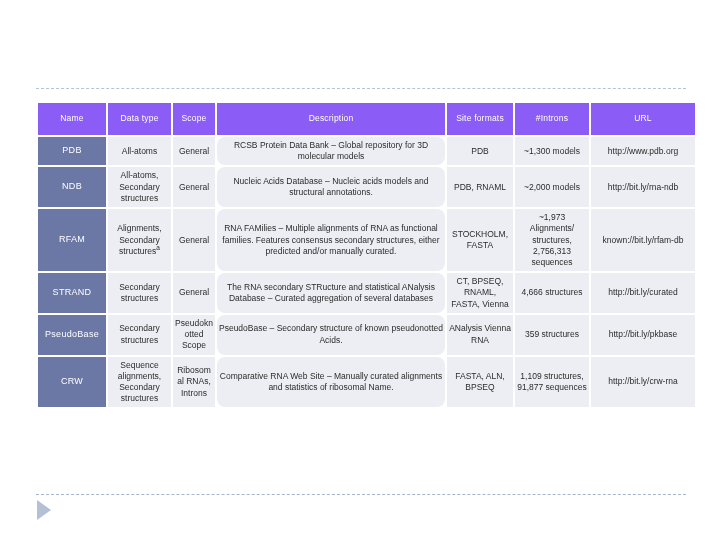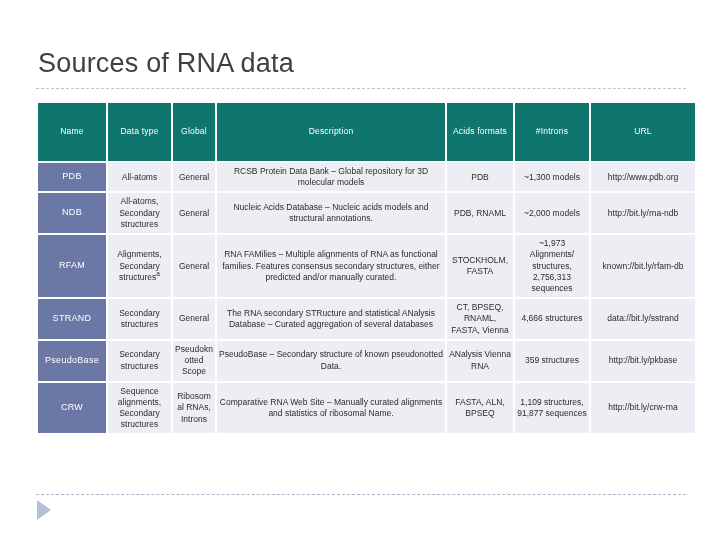--- a/index.html
+++ b/index.html
@@ -59,40 +59,41 @@
     padding: 3px 2px;
     vertical-align: middle;
     text-align: center;
     font-size: 8.5px;
     line-height: 1.32;
     color: #2b2b2b;
     word-wrap: break-word;
     overflow-wrap: break-word;
   }
   table.rna-table thead th {
-    background: #0f766e;
+    background: #8b5cf6;
     color: #ffffff;
     font-weight: normal;
     font-size: 8.5px;
     height: 16px;
-    padding: 21px 2px;
+    padding: 8px 2px;
     letter-spacing: 0.2px;
   }
   table.rna-table tbody td {
     background: #eceef3;
   }
   table.rna-table tbody td.name-cell {
     background: #6b78a6;
     color: #ffffff;
     font-size: 9px;
     letter-spacing: 0.3px;
   }
   td.desc-cell {
     padding-left: 5px;
     padding-right: 5px;
+    border-radius: 8px;
   }
   td.url-cell {
     font-size: 8.5px;
     color: #2b2b2b;
   }
   sup.note {
     font-size: 6.5px;
     vertical-align: super;
     line-height: 0;
   }
@@ -124,42 +125,41 @@
     border-top: 10px solid transparent;
     border-bottom: 10px solid transparent;
     border-left: 14px solid #b3c0d6;
   }
 </style>
 </head>
 <body>
 
 <div class="slide">
 
-  <h1 class="slide-title">Sources of RNA data</h1>
 
   <div class="title-rule"></div>
 
   <div class="table-wrap">
     <table class="rna-table">
       <colgroup>
         <col class="c-name">
         <col class="c-datatype">
         <col class="c-scope">
         <col class="c-desc">
         <col class="c-formats">
         <col class="c-entries">
         <col class="c-url">
       </colgroup>
       <thead>
         <tr>
           <th>Name</th>
           <th>Data type</th>
-          <th>Global</th>
+          <th>Scope</th>
           <th>Description</th>
-          <th>Acids formats</th>
+          <th>Site formats</th>
           <th>#Introns</th>
           <th>URL</th>
         </tr>
       </thead>
       <tbody>
 
         <tr>
           <td class="name-cell">PDB</td>
           <td>All-atoms</td>
           <td>General</td>
@@ -189,28 +189,28 @@
           <td class="url-cell">known://bit.ly/rfam-db</td>
         </tr>
 
         <tr>
           <td class="name-cell">STRAND</td>
           <td>Secondary structures</td>
           <td>General</td>
           <td class="desc-cell">The RNA secondary STRucture and statistical ANalysis Database – Curated aggregation of several databases</td>
           <td>CT, BPSEQ, RNAML, FASTA, Vienna</td>
           <td>4,666 structures</td>
-          <td class="url-cell">data://bit.ly/sstrand</td>
+          <td class="url-cell">http://bit.ly/curated</td>
         </tr>
 
         <tr>
           <td class="name-cell">PseudoBase</td>
           <td>Secondary structures</td>
           <td>Pseudoknotted Scope</td>
-          <td class="desc-cell">PseudoBase – Secondary structure of known pseudonotted Data.</td>
+          <td class="desc-cell">PseudoBase – Secondary structure of known pseudonotted Acids.</td>
           <td>ANalysis Vienna RNA</td>
           <td>359 structures</td>
           <td class="url-cell">http://bit.ly/pkbase</td>
         </tr>
 
         <tr>
           <td class="name-cell">CRW</td>
           <td>Sequence alignments, Secondary structures</td>
           <td>Ribosomal RNAs, Introns</td>
           <td class="desc-cell">Comparative RNA Web Site – Manually curated alignments and statistics of ribosomal Name.</td>

